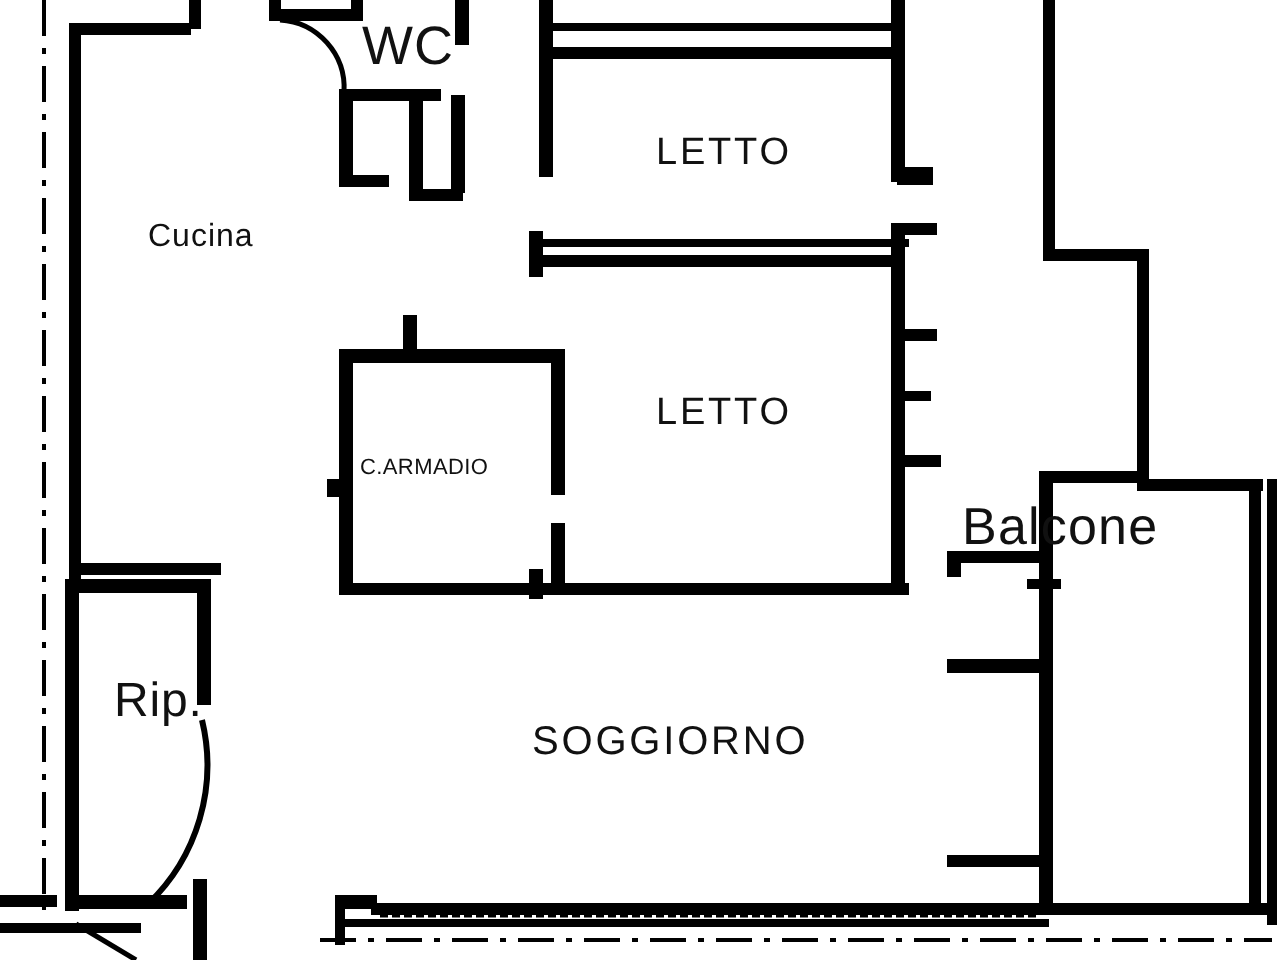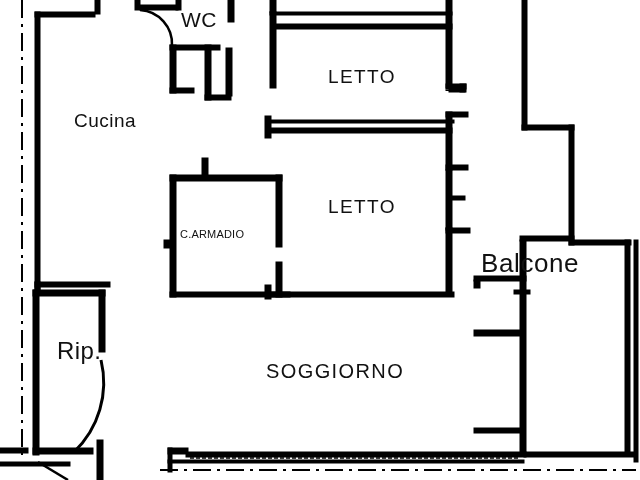--- a/index.html
+++ b/index.html
@@ -23,22 +23,22 @@
     height: 480px;
   }
   .room-label {
     position: absolute;
     color: #111111;
     font-family: "Liberation Sans", sans-serif;
     white-space: nowrap;
     letter-spacing: 0.5px;
     user-select: none;
   }
-  .lbl-cucina   { left: 74px;  top: 110px; font-size: 19px; }
-  .lbl-wc       { left: 181px; top: 8px;   font-size: 21px; }
+  .lbl-cucina   { left: 74px;  top: 110px; font-size: 16px; }
+  .lbl-wc       { left: 181px; top: 8px;   font-size: 27px; }
   .lbl-armadio  { left: 180px; top: 228px; font-size: 11px; letter-spacing: 0.2px; }
   .lbl-letto1   { left: 328px; top: 66px;  font-size: 19px; letter-spacing: 1.4px; }
   .lbl-letto2   { left: 328px; top: 196px; font-size: 19px; letter-spacing: 1.4px; }
   .lbl-soggiorno{ left: 266px; top: 360px; font-size: 20px; letter-spacing: 1.4px; }
   .lbl-balcone  { left: 481px; top: 248px; font-size: 26px; letter-spacing: 0.6px; }
   .lbl-rip      { left: 57px;  top: 337px; font-size: 24px; letter-spacing: 0.4px; }
 </style>
 </head>
 <body>
 

